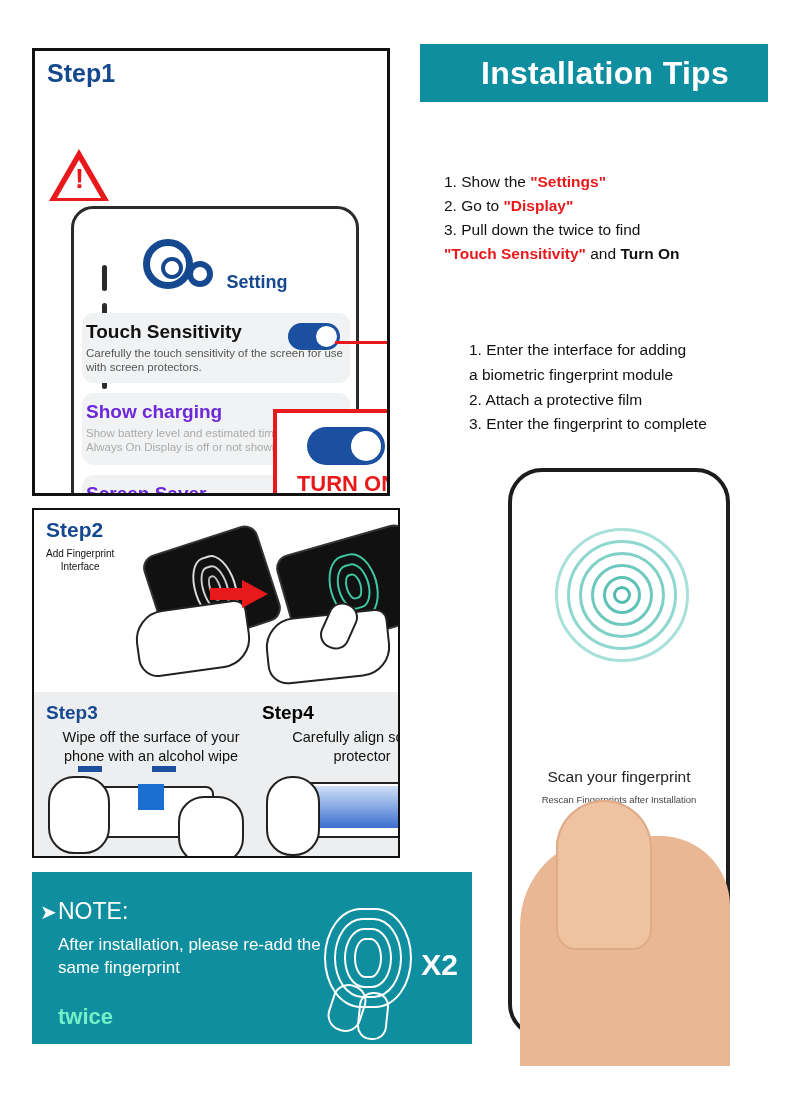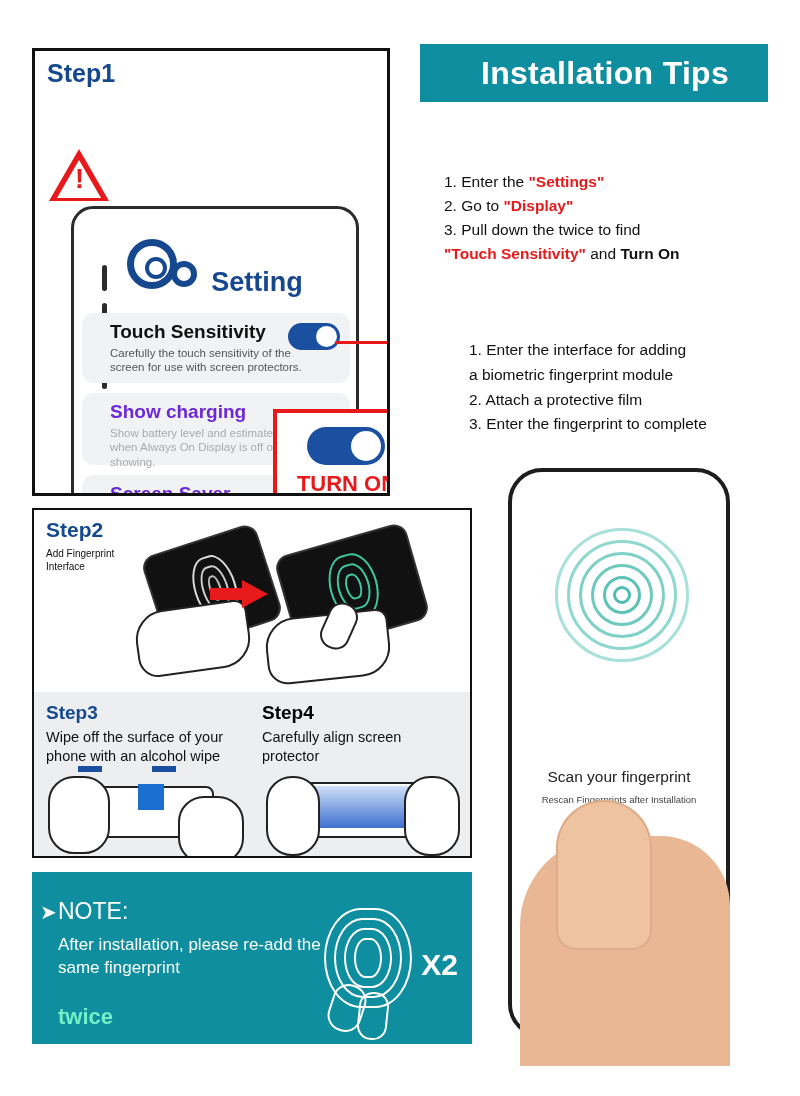--- a/index.html
+++ b/index.html
@@ -57,24 +57,24 @@
     border:7px solid #15488f;box-sizing:border-box;
   }
   .gear:after{
     content:"";position:absolute;left:50%;top:50%;width:14px;height:14px;
     margin:-7px 0 0 -7px;border-radius:50%;background:#fff;border:4px solid #15488f;
   }
   .gear-sm{
     position:absolute;left:44px;top:22px;width:26px;height:26px;border-radius:50%;
     border:6px solid #15488f;box-sizing:border-box;
   }
-  .setting-label{font-size:27px;font-weight:bold;color:#15488f;margin-top:32px;}
+  .setting-label{font-size:18px;font-weight:bold;color:#15488f;margin-top:32px;}
   .card{
     position:absolute;left:8px;width:268px;background:#f1f2f3;border-radius:12px;
-    box-sizing:border-box;padding:8px 28px;
+    box-sizing:border-box;padding:8px 4px;
   }
   .card .c-title{font-size:19px;font-weight:bold;color:#111;}
   .card .c-title.dim{color:#6d28d9;}
   .card .c-sub{font-size:11.5px;color:#555;line-height:1.25;margin-top:3px;}
   .card .c-sub.dim{color:#aaa;}
   .toggle{
     position:absolute;right:10px;top:10px;width:52px;height:27px;border-radius:14px;
     background:#1b4fa0;
   }
   .toggle .knob{
@@ -133,22 +133,22 @@
     background:#e9b794;border-radius:90px 70px 0 0;
   }
   .finger{
     position:absolute;left:556px;top:800px;width:96px;height:150px;
     background:#f0c3a0;border-radius:48px 48px 20px 20px;
     box-shadow:inset 0 0 0 2px #ddab88;
   }
 
   
   .steps-panel{
-    position:absolute;left:32px;top:508px;width:440px;height:350px;
-    border:2px solid #111;background:#fff;box-sizing:border-box;overflow:hidden;
+    position:absolute;left:32px;top:508px;width:368px;height:350px;
+    border:2px solid #111;background:#fff;box-sizing:border-box;overflow:hidden;text-align:center;
   }
   .s2-title{position:absolute;left:12px;top:8px;font-size:21px;font-weight:bold;color:#15488f;}
   .s2-sub{position:absolute;left:12px;top:38px;font-size:10px;color:#111;line-height:1.25;}
   .ph-dark{
     position:absolute;background:#111;border-radius:14px;border:2px solid #333;
   }
   .fp-green{
     position:absolute;border-radius:50%/60%;border:2px solid #39c6a0;
   }
   .gray-band{
@@ -228,21 +228,21 @@
     </div>
   </div>
 
   <div class="tips-header">
     <span>Installation Tips</span>
   </div>
 
   <div class="tips-list">
     <div>
       <span>1.</span>
-      <span>Enter the </span><span class="red">"Settings"</span>
+      <span>Show the </span><span class="red">"Settings"</span>
     </div>
     <div>
       <span>2.</span>
       <span>Go to </span><span class="red">"Display"</span>
     </div>
     <div>
       <span>3.</span>
       <span>Pull down the twice to find</span>
     </div>
     <div>

